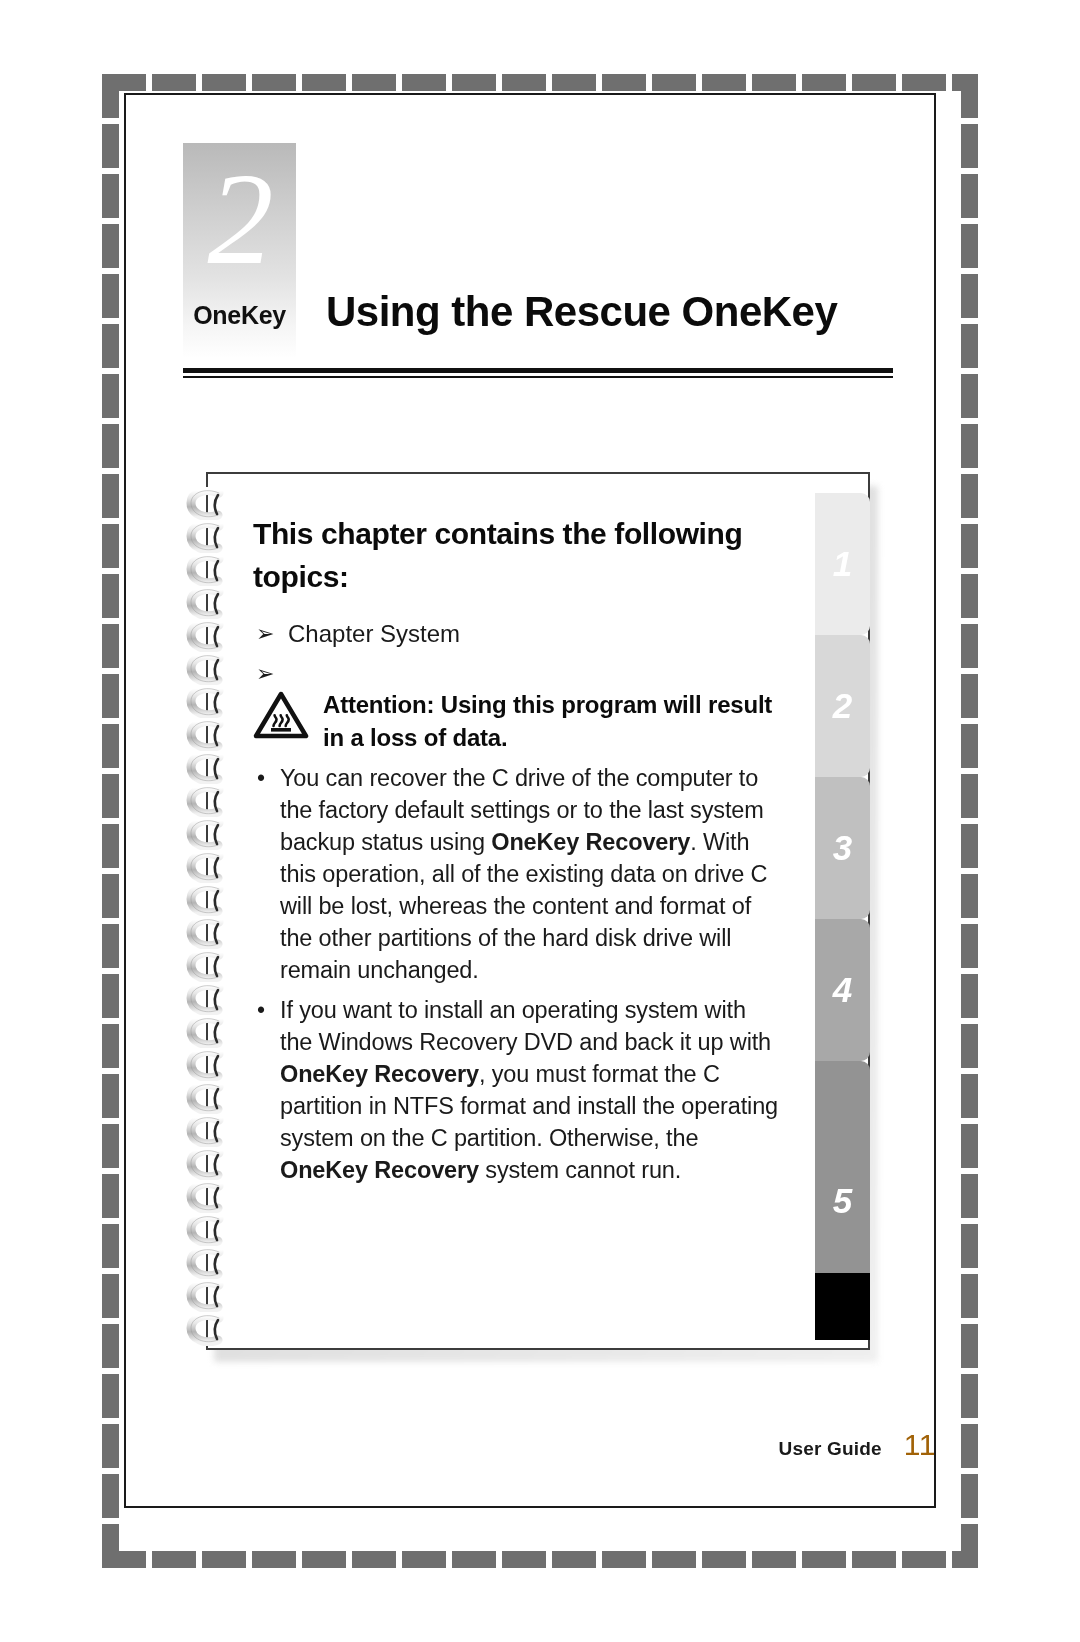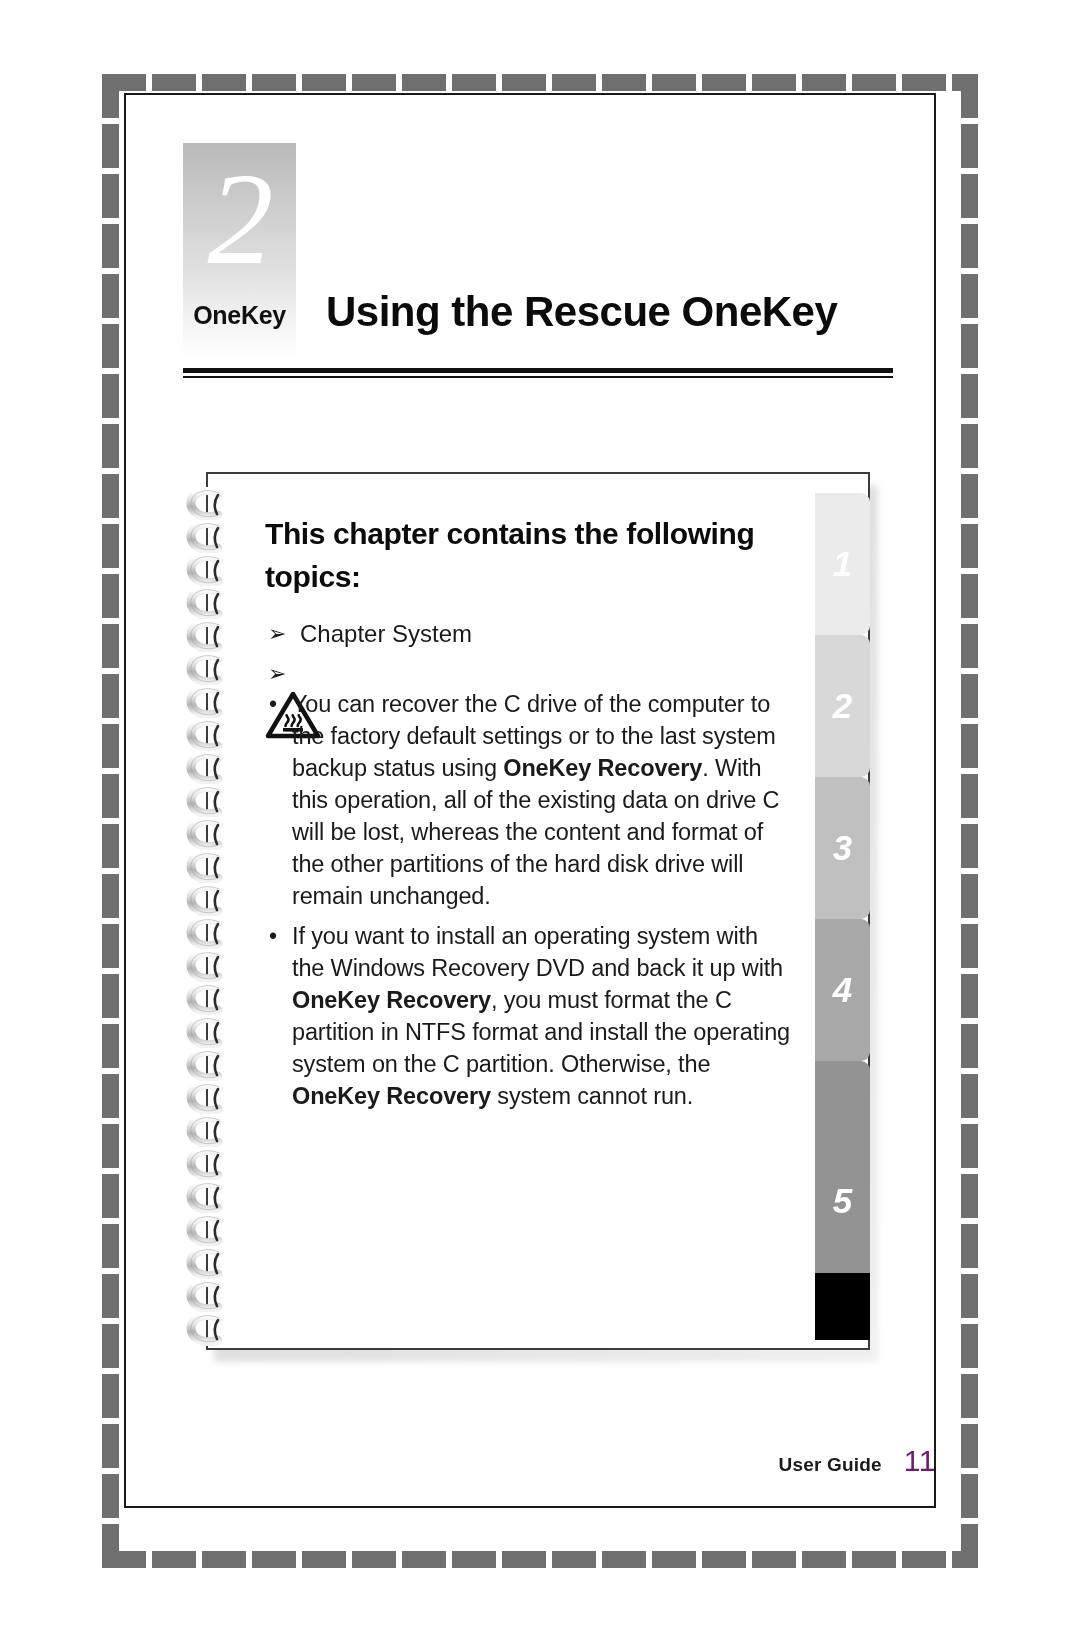--- a/index.html
+++ b/index.html
@@ -161,21 +161,21 @@
   .coil {
     position: absolute;
     left: 0;
     width: 50px;
     height: 34px;
   }
 
   
   .card-body {
     position: absolute;
-    left: 265px;
+    left: 253px;
     top: 512px;
     width: 530px;
     z-index: 5;
   }
   .card-heading {
     font-size: 30px;
     font-weight: bold;
     color: #0b0b0b;
     line-height: 43px;
     letter-spacing: -0.4px;
@@ -284,34 +284,34 @@
     position: absolute;
     left: 0;
     top: 1428px;
     width: 936px;
     text-align: right;
     padding-right: 0;
   }
   .footer-inner {
     position: absolute;
     right: 0;
-    top: 16px;
+    top: 0;
     display: flex;
     align-items: baseline;
     gap: 22px;
   }
   .footer-label {
     font-size: 19px;
     font-weight: bold;
     color: #1a1a1a;
     letter-spacing: 0.2px;
   }
   .footer-page {
     font-size: 30px;
-    color: #701a75;
+    color: #a16207;
     letter-spacing: 0.5px;
   }
 </style>
 </head>
 <body>
 
 <div class="page">
 
   <div class="dash-band dash-top"></div>
   <div class="dash-band dash-bottom"></div>
@@ -683,20 +683,21 @@
     <div class="attention-row">
       <span class="hot-icon">
         <svg viewBox="0 0 56 50" width="56" height="50" aria-hidden="true">
           <path d="M28 4 L53 46 L3 46 Z" fill="none" stroke="#111111" stroke-width="4.5" stroke-linejoin="round"></path>
           <rect x="18" y="38" width="20" height="3.6" fill="#111111"></rect>
           <path d="M20.5 36 C20.5 33, 23.5 32.5, 23.5 29.5 C23.5 27.4, 21.6 27.1, 21.6 25.3" fill="none" stroke="#111111" stroke-width="2.6" stroke-linecap="round"></path>
           <path d="M26.6 36 C26.6 33, 29.6 32.5, 29.6 29.5 C29.6 27.4, 27.7 27.1, 27.7 25.3" fill="none" stroke="#111111" stroke-width="2.6" stroke-linecap="round"></path>
           <path d="M32.7 36 C32.7 33, 35.7 32.5, 35.7 29.5 C35.7 27.4, 33.8 27.1, 33.8 25.3" fill="none" stroke="#111111" stroke-width="2.6" stroke-linecap="round"></path>
         </svg>
       </span>
+      <span class="attention-text">Attention: Using this program will result in a loss of data.</span>
     </div>
 
     <ul class="notes" id="notes-list">
         <li class="note"><span class="note-dot">•</span><span><span>You can recover the C drive of the computer to the factory default settings or to the last system backup status using </span><span class="b">OneKey Recovery</span><span>. With this operation, all of the existing data on drive C will be lost, whereas the content and format of the other partitions of the hard disk drive will remain unchanged.</span></span></li>
         <li class="note"><span class="note-dot">•</span><span><span>If you want to install an operating system with the Windows Recovery DVD and back it up with </span><span class="b">OneKey Recovery</span><span>, you must format the C partition in NTFS format and install the operating system on the C partition. Otherwise, the </span><span class="b">OneKey Recovery</span><span> system cannot run.</span></span></li>
       </ul>
   </div>
 
   <div class="tabs" id="tabs">
       <div class="tab" style="top: 15px; height: 142px; background: rgb(235, 235, 235);">

